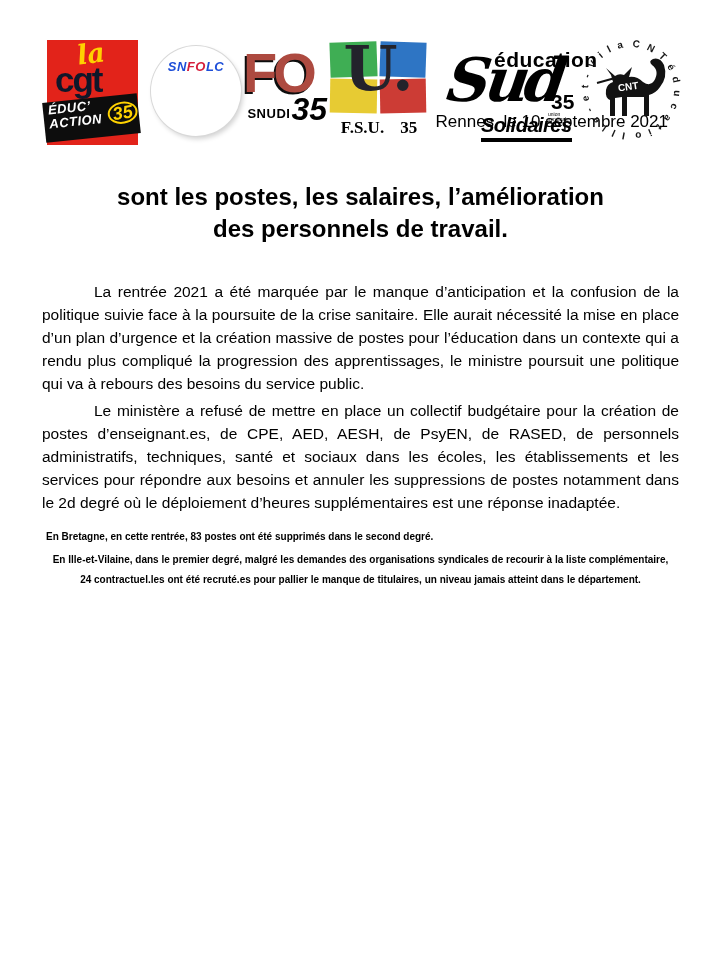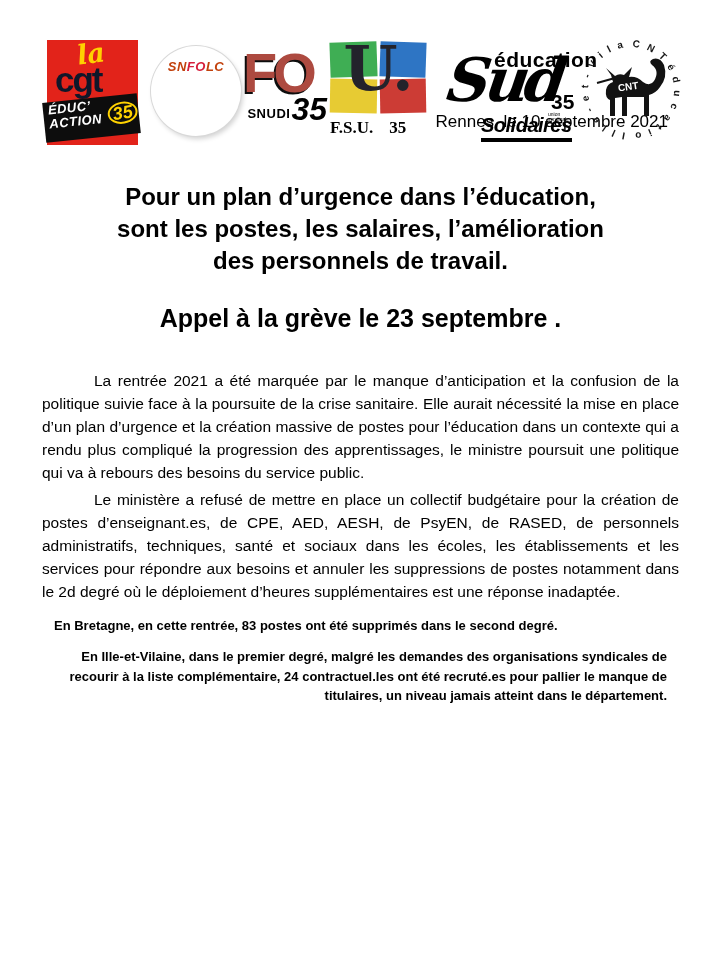--- a/index.html
+++ b/index.html
@@ -21,21 +21,21 @@
   .cgt-banner-line{display:block;font-weight:bold;font-style:italic;font-size:13px;line-height:14px;
                    letter-spacing:.5px;}
   .cgt-dept{position:absolute;right:1px;top:7px;color:#ffd200;font-weight:bold;font-style:italic;
             font-size:18px;border:2px solid #ffd200;border-radius:50%;padding:1px 3px;line-height:16px;
             transform:rotate(-4deg);}
 
   
   .logo-snfolc{left:106px;top:10px;width:90px;height:90px;border-radius:50%;background:#fff;
                box-shadow:0 0 0 1px #d8d8d8, 2px 3px 5px rgba(0,0,0,.18);text-align:center;}
   .snfolc-acronym{padding-top:13px;font-size:13px;font-weight:bold;font-style:italic;letter-spacing:.5px;}
-  .snfolc-sn,.snfolc-lc{color:#c2410c;}
+  .snfolc-sn,.snfolc-lc{color:#1d4ed8;}
   .snfolc-fo{color:#d5203c;}
   .snfolc-main{margin-top:-2px;}
   .snfolc-big{font-size:46px;font-weight:bold;font-style:italic;color:#d5203c;letter-spacing:-3px;
               line-height:40px;text-shadow:1px 1px 0 #2a2a2a;}
   .snfolc-dept{font-size:23px;font-weight:bold;font-style:italic;color:#0d0d0d;vertical-align:-12px;}
 
   
   .logo-snudi{left:198px;top:14px;width:84px;height:82px;}
   .snudi-big{font-size:56px;line-height:46px;font-weight:bold;color:#ad4a40;letter-spacing:-4px;
              text-shadow:-2px 2px 0 #0d0d0d;}
@@ -47,21 +47,21 @@
   .logo-fsu{left:285px;top:6px;width:98px;height:102px;text-align:center;}
   .fsu-squares{position:relative;width:97px;height:72px;}
   .fsu-sq{position:absolute;}
   .fsu-sq-green{left:0;top:0;width:47px;height:35px;background:#3fae54;transform:rotate(-2deg);}
   .fsu-sq-blue{left:50px;top:0;width:46px;height:35px;background:#2e75c4;transform:rotate(2deg);}
   .fsu-sq-yellow{left:0;top:37px;width:47px;height:34px;background:#e7cb33;transform:rotate(1deg);}
   .fsu-sq-red{left:50px;top:37px;width:46px;height:34px;background:#cc3c35;transform:rotate(-1deg);}
   .fsu-u{position:absolute;top:-9px;left:0;width:100%;font-family:"DejaVu Serif",serif;font-size:62px;
          font-weight:bold;color:#23232b;line-height:72px;}
   .fsu-caption{margin-top:4px;font-family:"Liberation Serif",serif;font-weight:bold;font-size:17px;
-               display:flex;justify-content:flex-start;gap:16px;}
+               display:flex;justify-content:center;gap:16px;}
 
   
   .logo-sud{left:403px;top:12px;width:128px;height:94px;}
   .sud-education{position:absolute;top:0;left:46px;font-size:21px;font-weight:bold;letter-spacing:.5px;}
   .sud-name{position:absolute;top:2px;left:0;font-family:"DejaVu Serif",serif;font-size:60px;
             font-weight:bold;font-style:italic;letter-spacing:-5px;line-height:60px;transform:skewX(-8deg);}
   .sud-dept{position:absolute;top:42px;left:103px;font-size:21px;font-weight:bold;}
   .sud-small{position:absolute;top:64px;left:100px;font-size:5px;line-height:5px;}
   .sud-solidaires{position:absolute;top:66px;left:33px;font-size:20px;font-weight:bold;font-style:italic;
                   letter-spacing:-.5px;border-bottom:4px solid #000000;padding-bottom:1px;}
@@ -71,24 +71,24 @@
   .logo-cnt svg{display:block;}
 
   
   .content{margin:0 40px 0 42px;}
   .date-line{margin:112px 11px 0 0;text-align:right;font-size:17px;}
   .main-title{margin:49px 0 0 0;text-align:center;font-weight:bold;font-size:24px;line-height:32px;}
   .strike-call{margin:25px 0 0 0;text-align:center;font-weight:bold;font-size:25px;line-height:32px;}
   .body-par{margin:0;font-size:15.5px;line-height:23px;text-align:justify;text-indent:52px;}
   .body-par.first{margin-top:35px;}
   .body-par + .body-par{margin-top:4px;}
-  .bold-par{margin:12px;font-size:13px;line-height:19.4px;font-weight:bold;text-align:justify;}
+  .bold-par{margin:4px;font-size:10px;line-height:19.4px;font-weight:bold;text-align:justify;}
   .bold-par.lead{margin-top:13px;}
   .bold-par + .bold-par{margin-top:3px;}
-  .bold-par.ragged{text-align:right;}
+  .bold-par.ragged{text-align:center;}
 </style>
 </head>
 <body>
 
 <div class="page">
 
   <div class="logo-row">
 
     <div class="logo logo-cgt">
       <div class="cgt-la">la</div>
@@ -157,26 +157,24 @@
         </g>
         <text x="41" y="55" font-size="10" font-weight="bold" fill="#ffffff" font-family="Liberation Sans, sans-serif" transform="rotate(-8 45 52)">CNT</text>
       </svg>
     </div>
   </div>
 
   <div class="content">
     <div class="date-line">Rennes, le 10 septembre 2021</div>
 
     <h1 class="main-title">
-      <div>Pour un plan d’urgence dans l’éducation,</div>
       <div>sont les postes, les salaires, l’amélioration</div>
       <div>des personnels de travail.</div>
     </h1>
 
-    <h2 class="strike-call">Appel à la grève le 23 septembre .</h2>
 
     <p class="body-par first">La rentrée 2021 a été marquée par le manque d’anticipation et la confusion de la politique suivie face à la poursuite de la crise sanitaire. Elle aurait nécessité la mise en place d’un plan d’urgence et la création massive de postes pour l’éducation dans un contexte qui a rendu plus compliqué la progression des apprentissages, le ministre poursuit une politique qui va à rebours des besoins du service public.</p>
     <p class="body-par">Le ministère a refusé de mettre en place un collectif budgétaire pour la création de postes d’enseignant.es, de CPE, AED, AESH, de PsyEN, de RASED, de personnels administratifs, techniques, santé et sociaux dans les écoles, les établissements et les services pour répondre aux besoins et annuler les suppressions de postes notamment dans le 2d degré où le déploiement d’heures supplémentaires est une réponse inadaptée.</p>
 
     <p class="bold-par lead">En Bretagne, en cette rentrée, 83 postes ont été supprimés dans le second degré.</p>
     <p class="bold-par ragged">En Ille-et-Vilaine, dans le premier degré, malgré les demandes des organisations syndicales de recourir à la liste complémentaire, 24 contractuel.les ont été recruté.es pour pallier le manque de titulaires, un niveau jamais atteint dans le département.</p>
   </div>
 
 </div>
 

